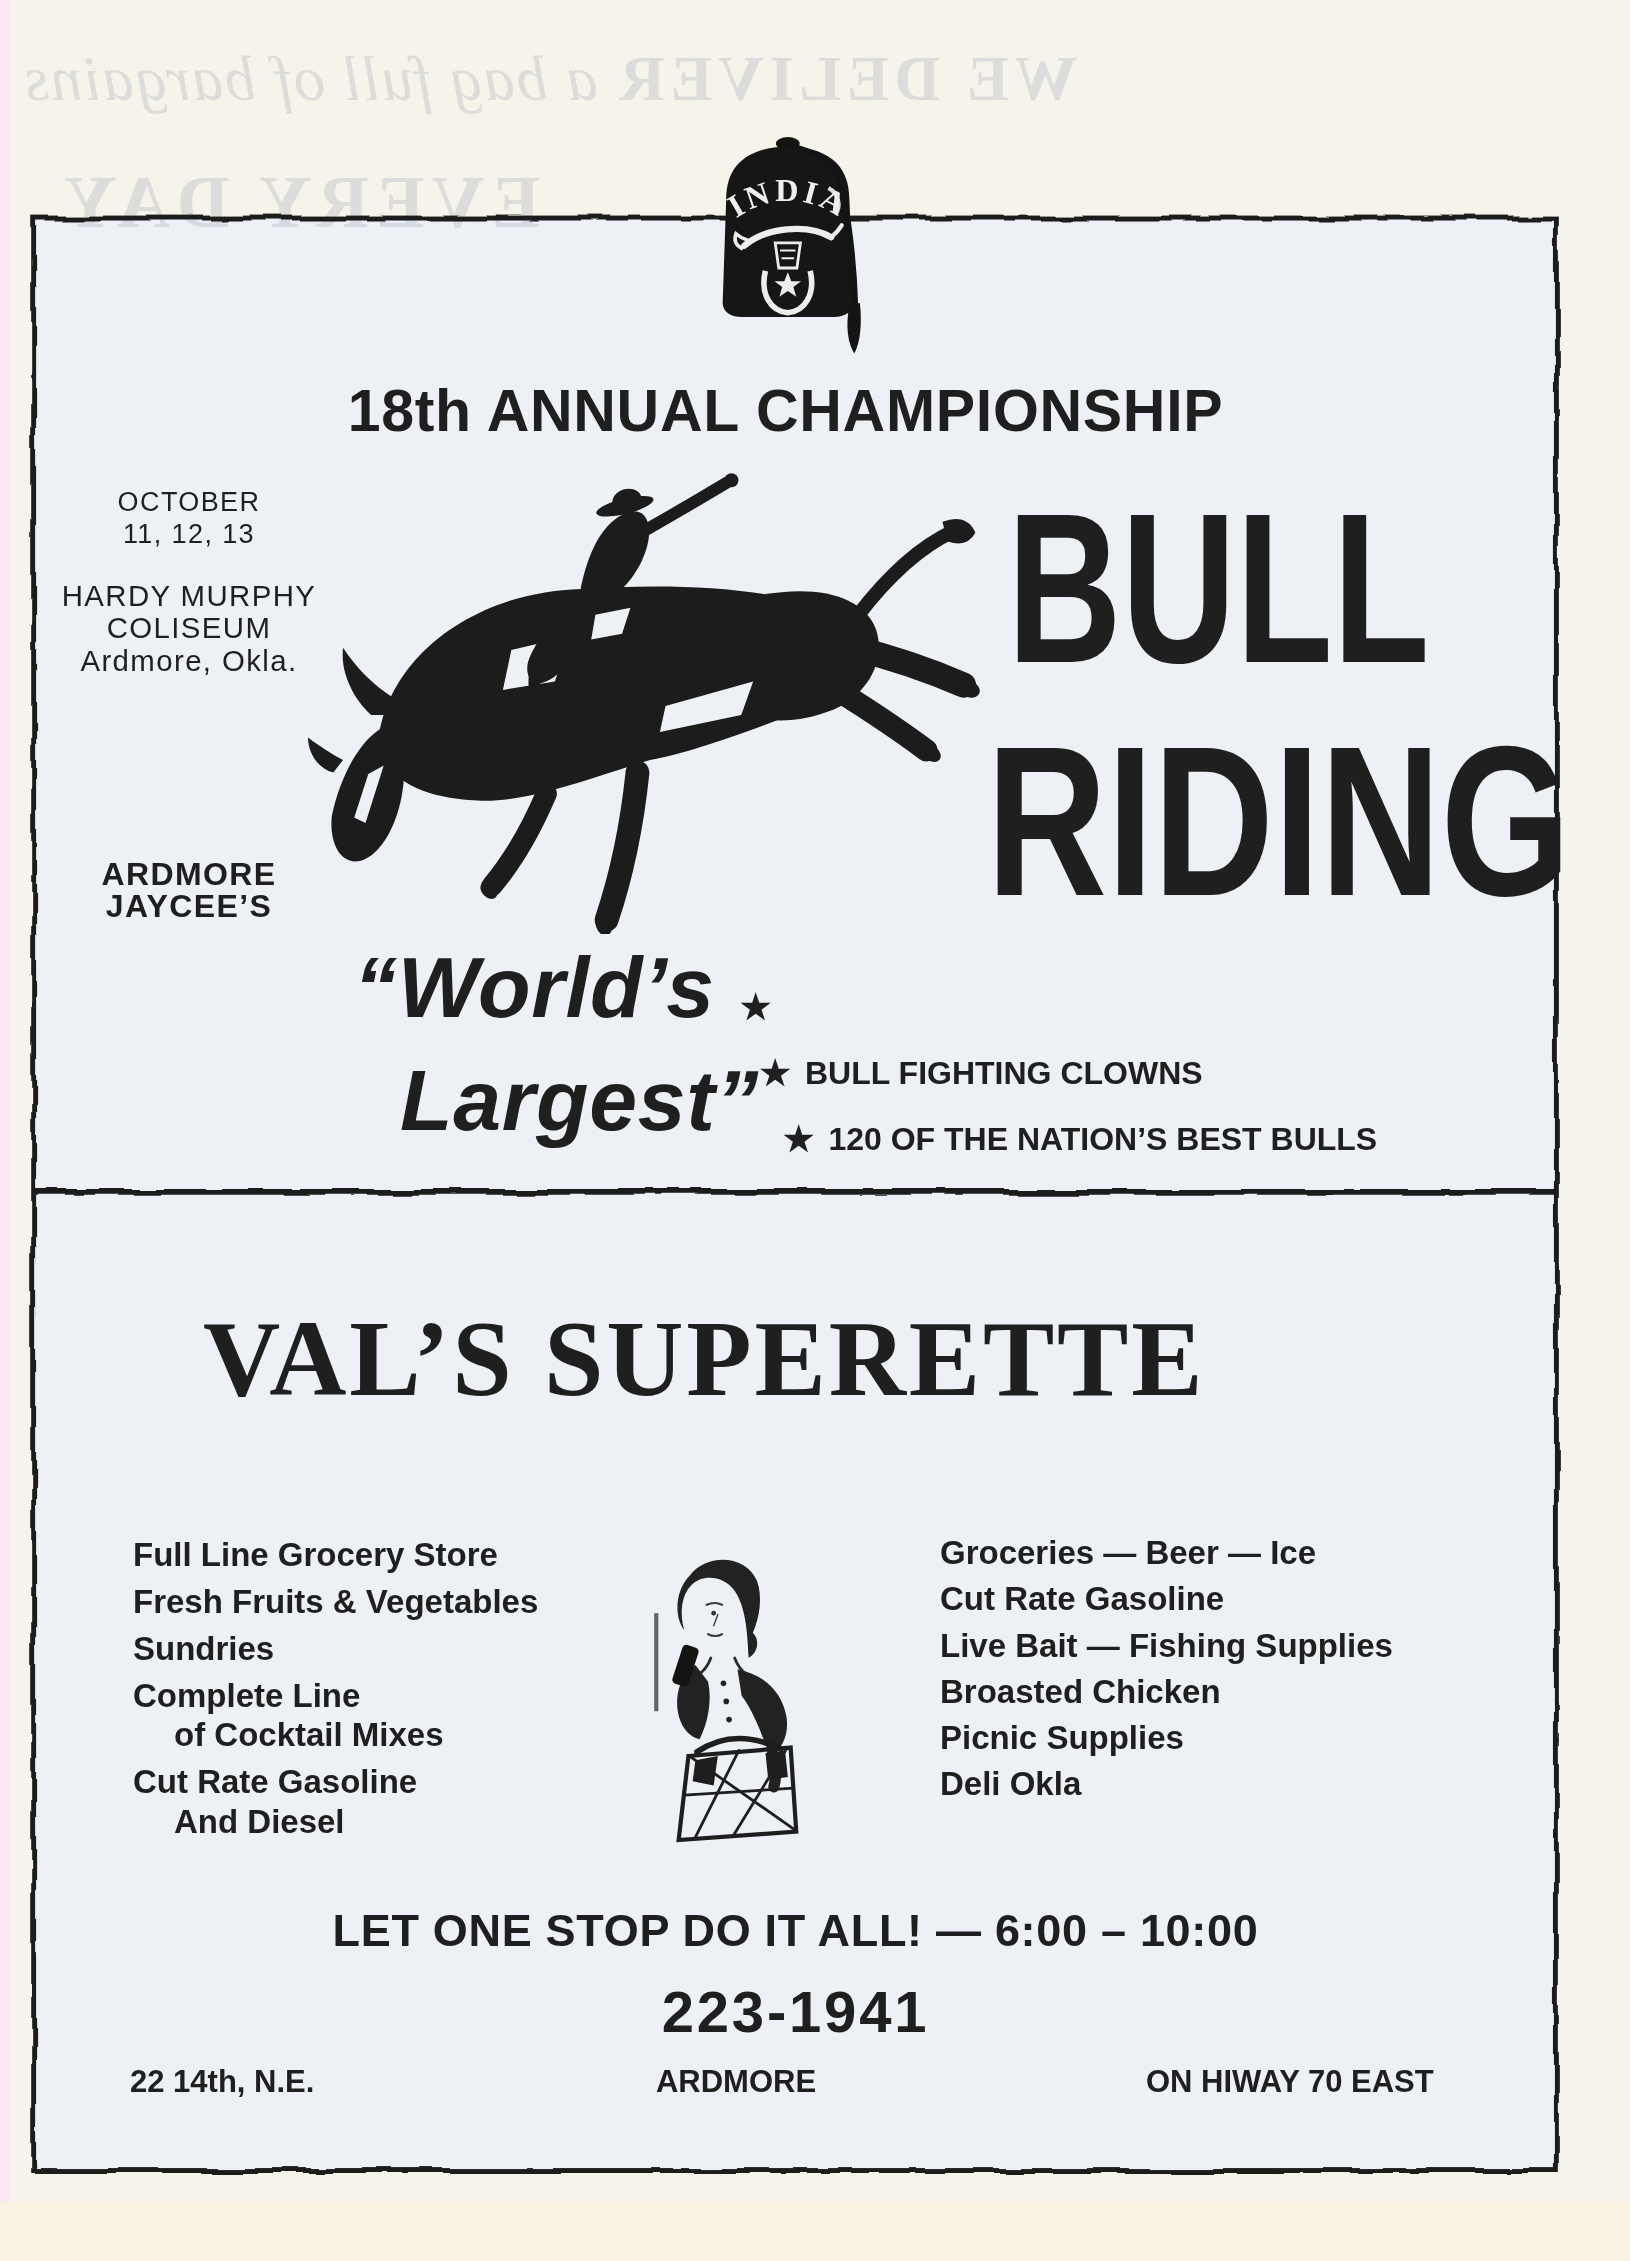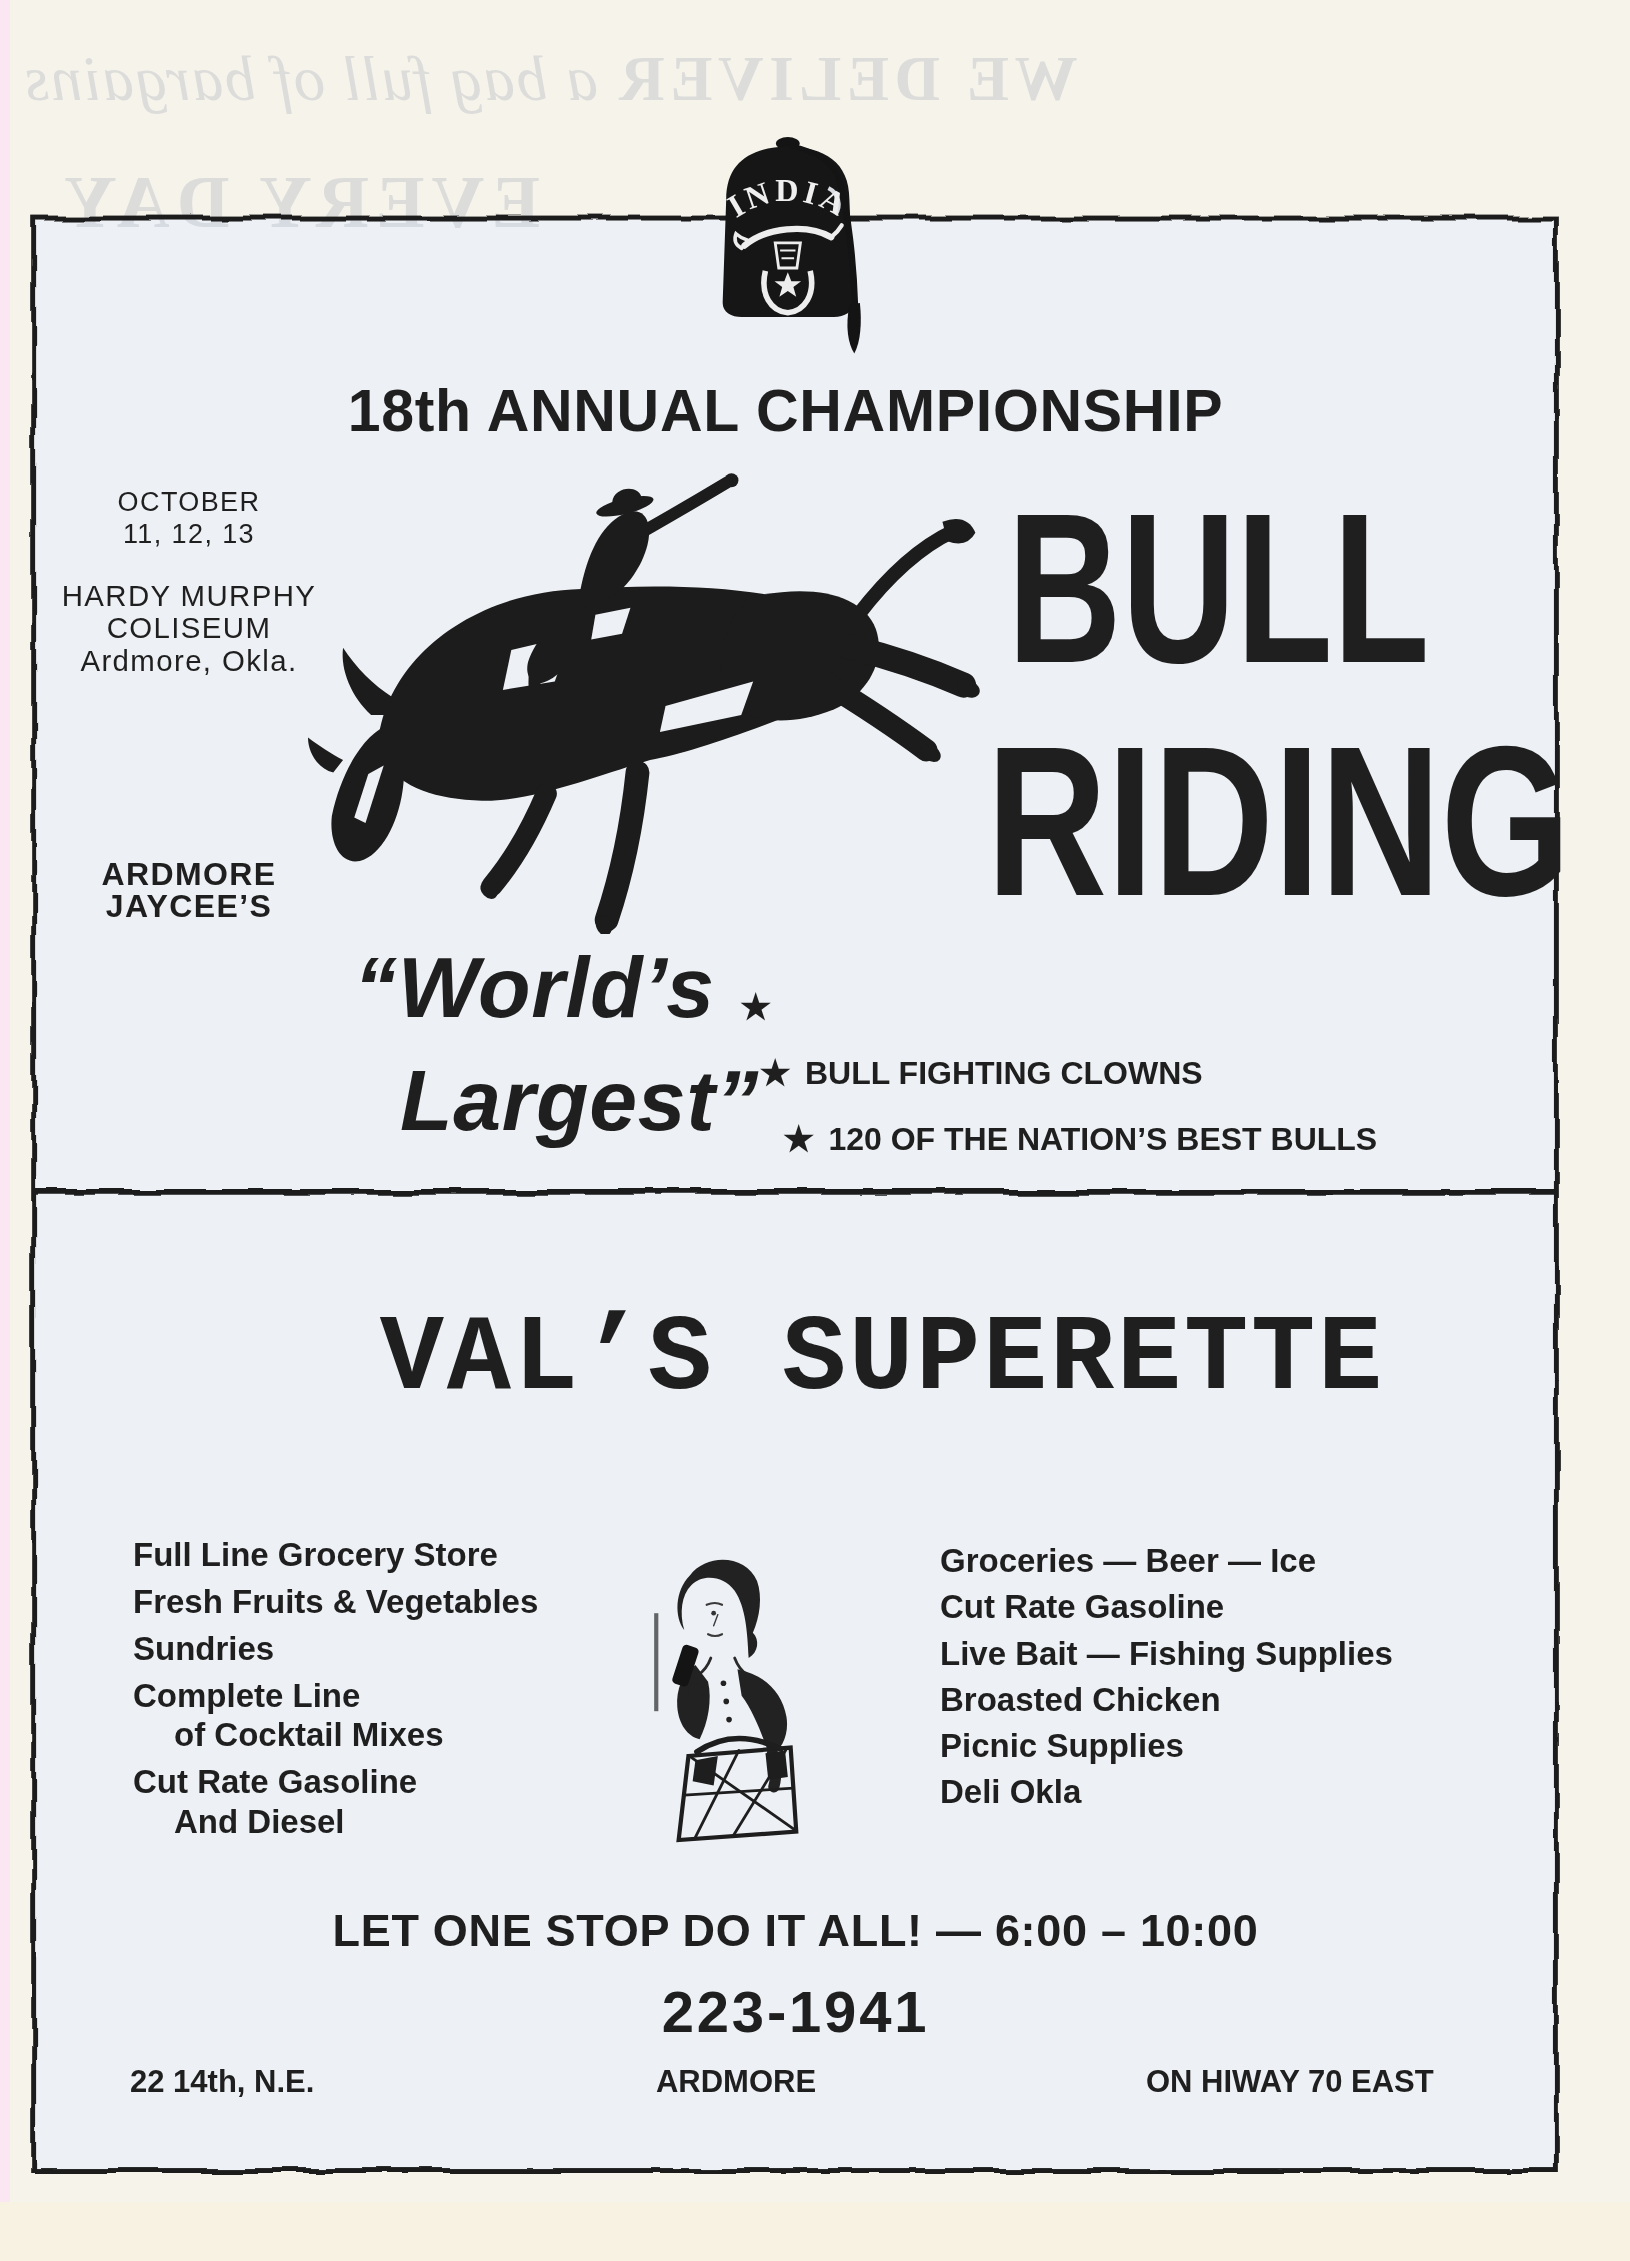--- a/index.html
+++ b/index.html
@@ -38,28 +38,28 @@
   .quote{font-size:86px;font-weight:700;font-style:italic;letter-spacing:0.7px;}
   #quote1{left:354px;top:944px;} #quote2{left:400px;top:1057px;}
   .features{left:740px;top:989px;font-size:32px;font-weight:700;}
   .feature-row{display:flex;align-items:center;}
   .feature-row .star{font-size:35px;margin-right:14px;}
   .feature-row.f1{margin-top:31px;margin-left:19.6px;}
   .feature-row.f2{margin-top:31px;margin-left:43px;}
 
   
   .serif{font-family:"Liberation Serif",serif;}
-  .store-name{left:228px;top:1306px;width:1157px;text-align:right;font-size:107px;font-weight:700;letter-spacing:2.8px;font-family:Liberation Mono, monospace;}
+  .store-name{left:203px;top:1306px;width:1157px;text-align:left;font-size:107px;font-weight:700;letter-spacing:2.8px;}
   .store-sub{left:217px;top:1421px;width:1157px;text-align:center;font-size:53px;font-weight:700;letter-spacing:3.5px;}
   .itemlist{font-size:33px;font-weight:700;}
   #left-list{left:133px;top:1538px;}
   #right-list{left:940px;top:1536px;}
   .li{margin-top:14px;} .li:first-child{margin-top:0;}
   .li.indent{margin-top:6.3px;padding-left:41px;}
-  #right-list .li{margin-top:13.3px;} #right-list .li:first-child{margin-top:8px;}
+  #right-list .li{margin-top:13.3px;} #right-list .li:first-child{margin-top:0;}
   .slogan{left:217px;top:1908px;width:1157px;text-align:center;font-size:45px;font-weight:700;letter-spacing:0.7px;}
   .phone{left:217px;top:1983px;width:1157px;text-align:center;font-size:58px;font-weight:700;letter-spacing:2.8px;}
   .addr{font-size:31px;font-weight:700;top:2066px;}
   #addr-left{left:130px;} #addr-city{left:589px;width:294px;text-align:center;} #addr-right{left:1146px;}
 
   .fez{left:701px;top:128px;width:175px;height:231px;z-index:6;}
   .bull-art{left:301px;top:471px;width:687px;height:463px;}
   .woman-art{left:628px;top:1546px;width:186px;height:301px;}
 </style>
 </head>

